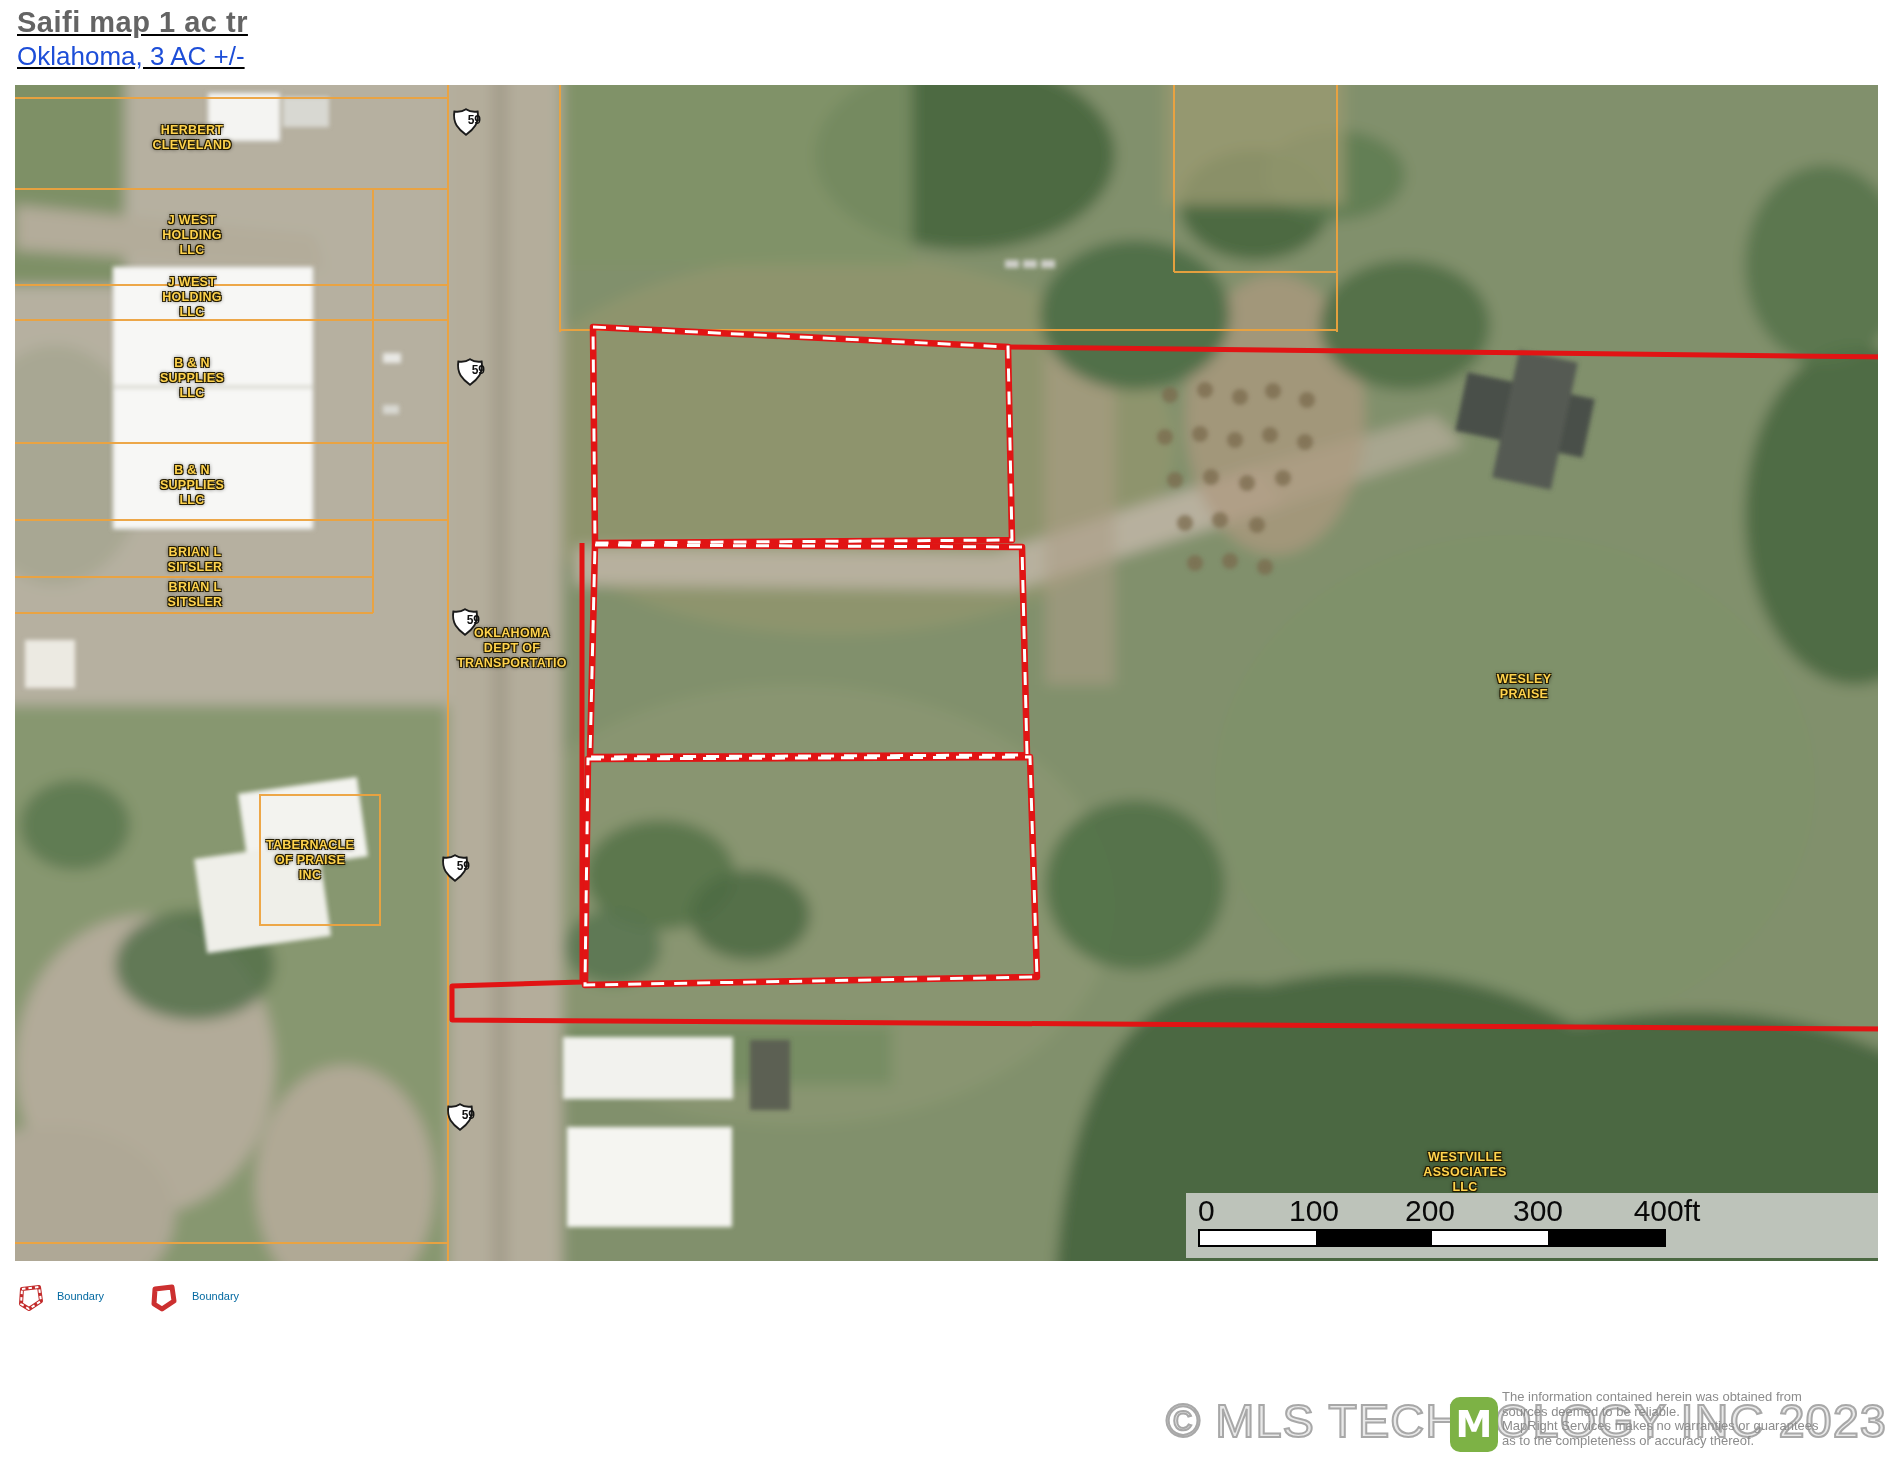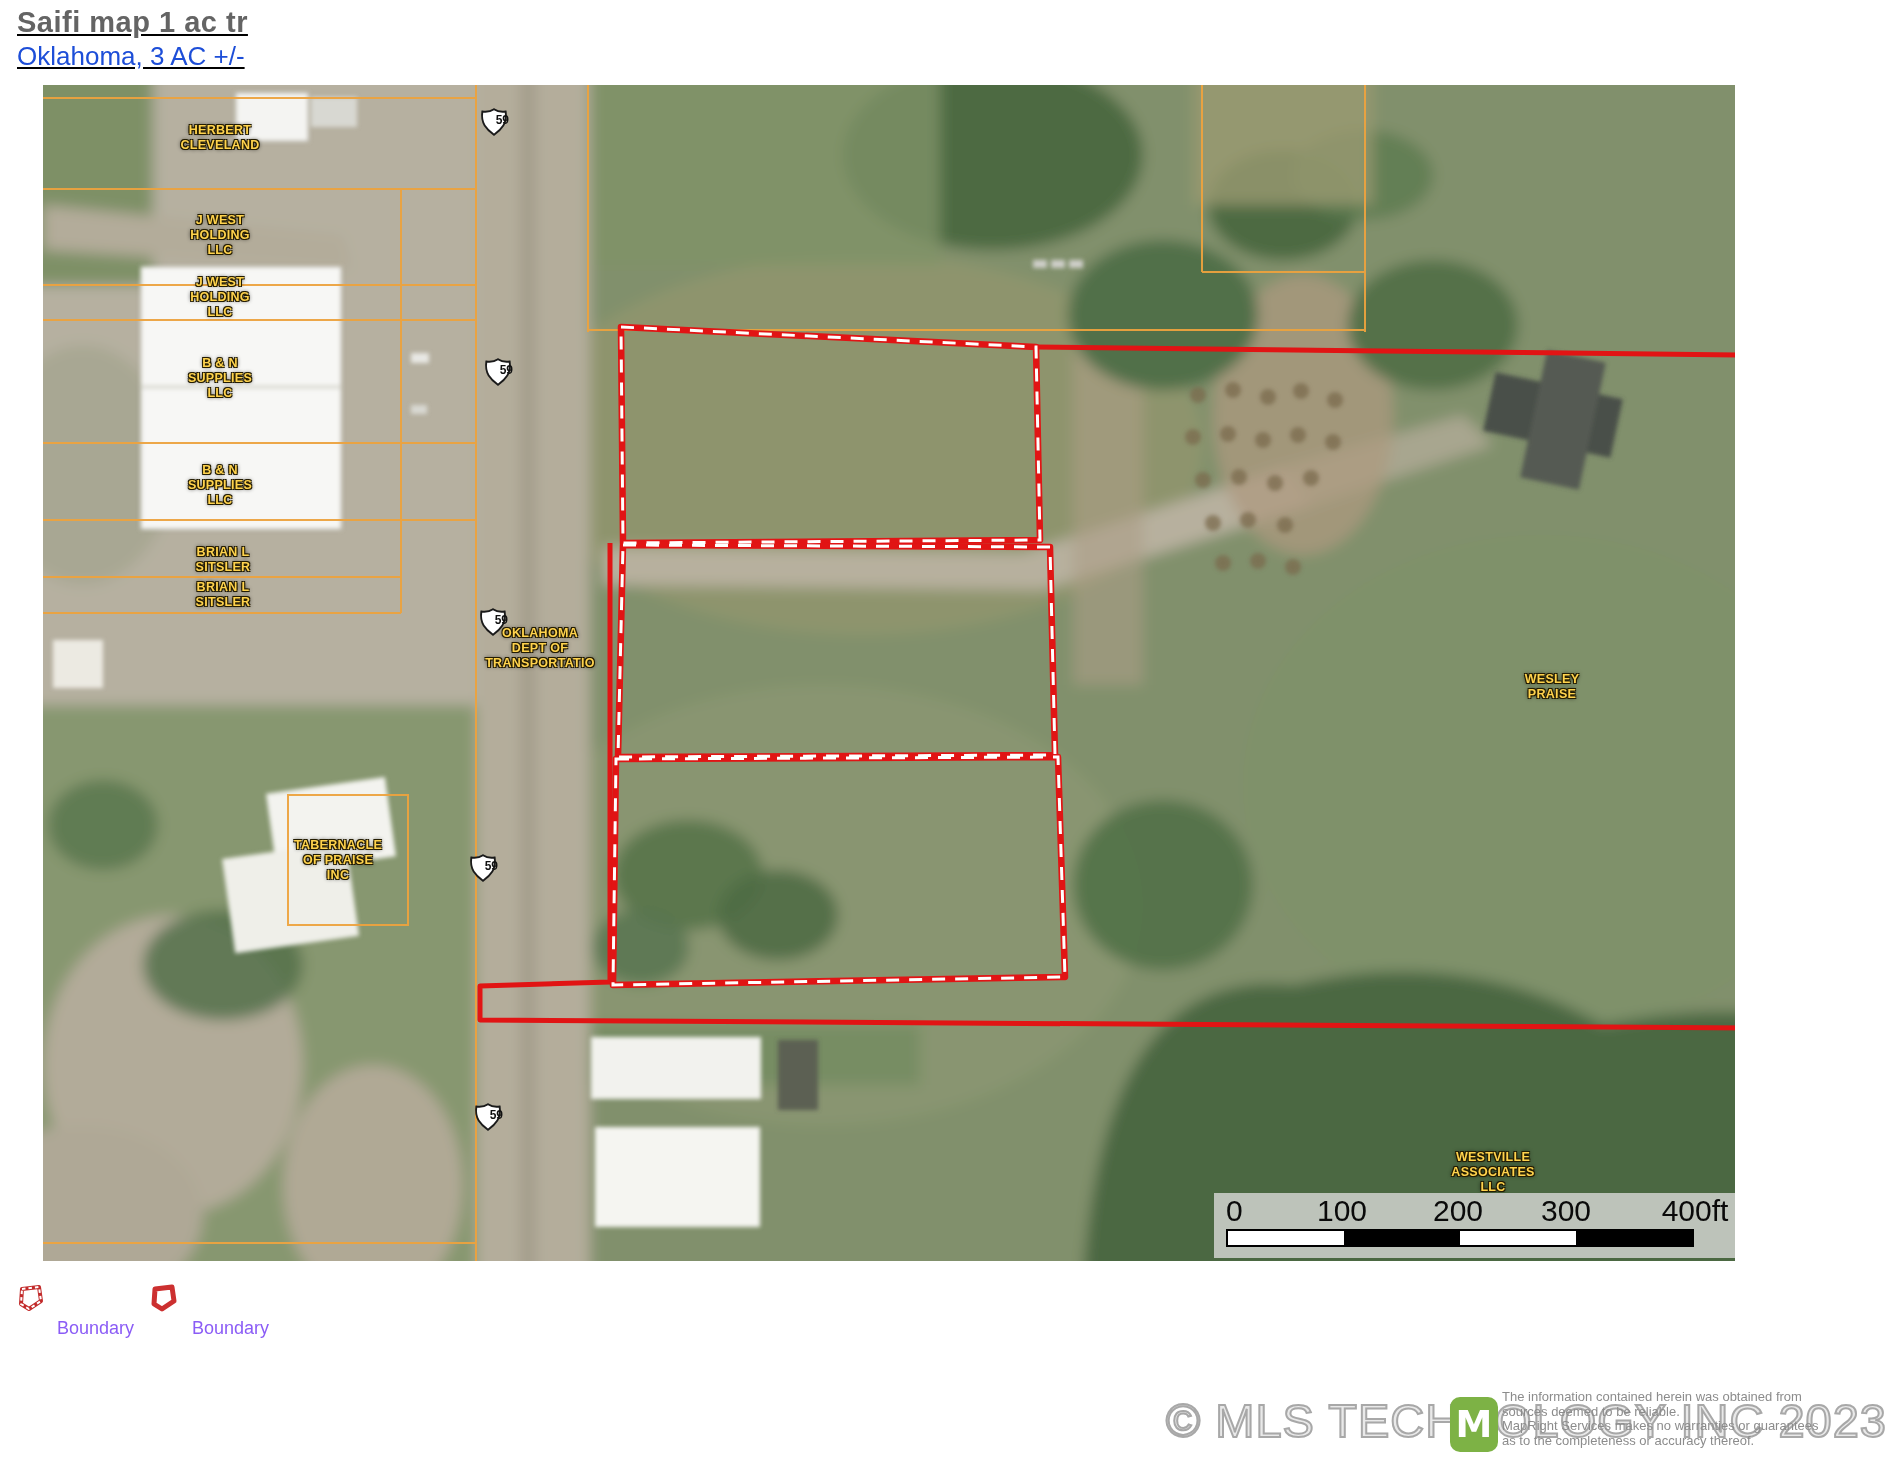--- a/index.html
+++ b/index.html
@@ -6,22 +6,22 @@
   #app{
     position:relative;width:1891px;height:1461px;background:#ffffff;overflow:hidden;
     font-family:"Liberation Sans","DejaVu Sans",sans-serif;
   }
   
   .hdr{position:absolute;left:17px;top:6px;text-decoration:underline;}
   .hdr-title{font-size:29px;font-weight:bold;color:#646464;letter-spacing:.5px;}
   .hdr-sub{font-size:26px;color:#1d4ed8;margin-top:2px;}
   
   .map{
-    position:absolute;left:15px;top:85px;width:1692px;height:1176px;
-    background:#15803d;overflow:hidden;margin-left:28px;
+    position:absolute;left:15px;top:85px;width:1863px;height:1176px;
+    background:#15803d;overflow:hidden;
   }
   .map svg.base{position:absolute;left:0;top:0;}
   
   .map-label{
     position:absolute;transform:translate(-50%,-50%);
     text-align:center;white-space:pre-line;
     font-size:12.5px;line-height:15px;font-weight:bold;letter-spacing:.3px;
     color:#ffd34d;
     text-shadow:-1px -1px 0 #241c00,1px -1px 0 #241c00,-1px 1px 0 #241c00,1px 1px 0 #241c00,0 0 4px #000;
   }
@@ -39,21 +39,21 @@
   }
   .sb-bar{position:absolute;left:12px;top:36px;width:464px;height:14px;border:2px solid #000;background:#000;}
   .sb-seg{position:absolute;top:0;height:14px;width:116px;}
   .sb-seg.w{background:#fff;} .sb-seg.b{background:#000;}
   .sb-tick{
     position:absolute;top:1px;font-size:30px;color:#0a0a0a;white-space:nowrap;
     font-family:"Liberation Sans","DejaVu Sans",sans-serif;
   }
   
   .legend-icon{position:absolute;width:30px;height:30px;}
-  .legend-label{position:absolute;font-size:18px;color:#8b5cf6;margin-top:28px;}
+  .legend-label{position:absolute;font-size:11px;color:#0369a1;}
   
   .copyright{
     position:absolute;right:4px;top:1393px;white-space:nowrap;
     font-size:47px;letter-spacing:1px;color:rgba(175,175,175,0.28);
     -webkit-text-stroke:2px #a8a8a8;z-index:1;
   }
   .logo{
     position:absolute;left:1450px;top:1397px;width:48px;height:55px;border-radius:10px;
     background:#7db245;z-index:2;display:flex;align-items:center;justify-content:center;
   }

